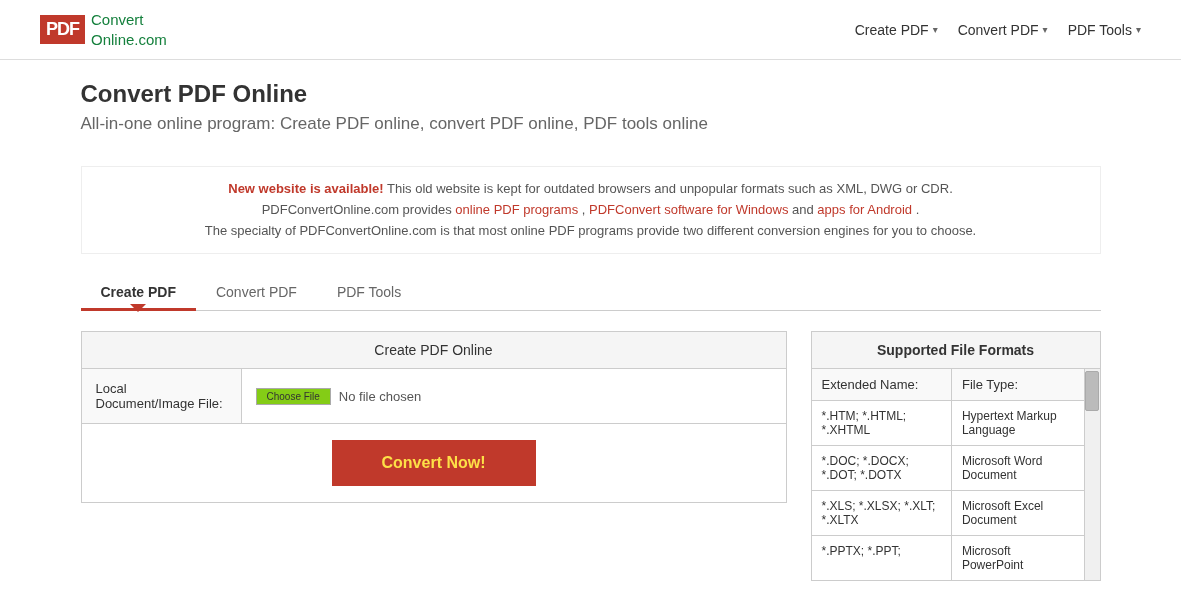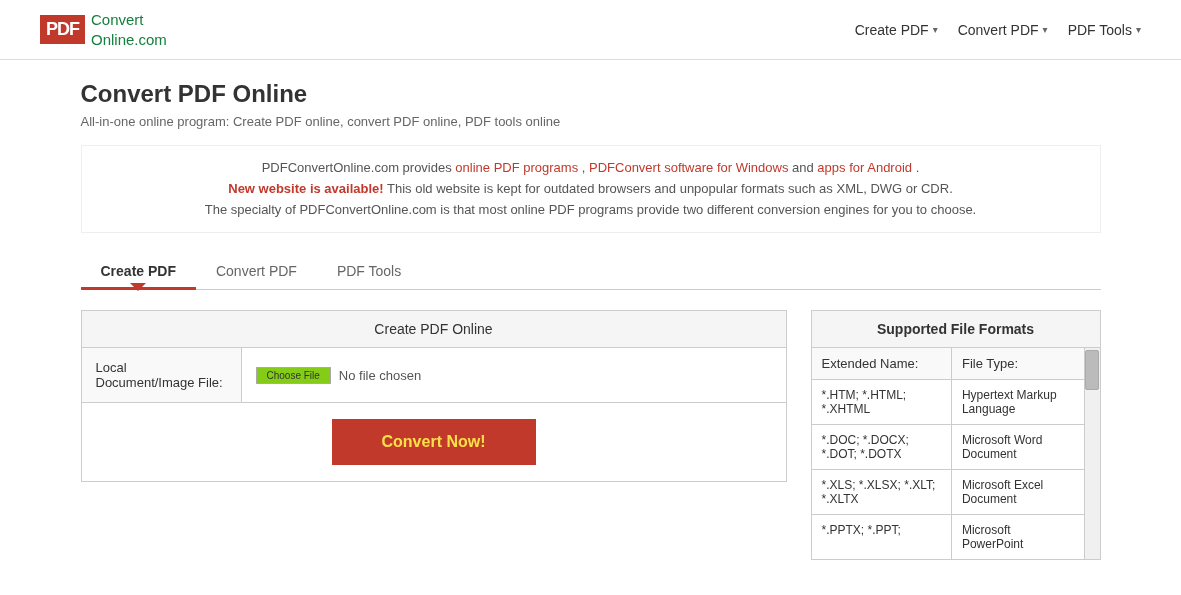--- a/index.html
+++ b/index.html
@@ -59,23 +59,23 @@
       padding: 20px 40px;
     }
 
     .page-title {
       font-size: 24px;
       font-weight: bold;
       color: #333;
       margin-bottom: 6px;
     }
     .page-subtitle {
-      font-size: 13px;
+      font-size: 17px;
       color: #666;
-      margin-bottom: 16px;
+      margin-bottom: 32px;
     }
 
     
     .notice-banner {
       background: #fff;
       border: 1px solid #eee;
       padding: 12px 20px;
       text-align: center;
       font-size: 13px;
       color: #555;
@@ -295,31 +295,31 @@
   </nav>
 </header>
 
 <div class="page-content">
 
   <h1 class="page-title">Convert PDF Online</h1>
   <p class="page-subtitle">All-in-one online program: Create PDF online, convert PDF online, PDF tools online</p>
 
   <div class="notice-banner">
     <div>
+      <span class="highlight-red">New website is available!</span>
+      <span> This old website is kept for outdated browsers and unpopular formats such as XML, DWG or CDR.</span>
+    </div>
+    <div>
       <span>PDFConvertOnline.com provides </span>
       <a href="#">online PDF programs</a>
       <span>, </span>
       <a href="#">PDFConvert software for Windows</a>
       <span> and </span>
       <a href="#">apps for Android</a>
       <span>.</span>
-    </div>
-    <div>
-      <span class="highlight-red">New website is available!</span>
-      <span> This old website is kept for outdated browsers and unpopular formats such as XML, DWG or CDR.</span>
     </div>
     <div>
       <span>The specialty of PDFConvertOnline.com is that most online PDF programs provide two different conversion engines for you to choose.</span>
     </div>
   </div>
 
   <div class="tabs">
     <a class="tab active">Create PDF</a>
     <a class="tab">Convert PDF</a>
     <a class="tab">PDF Tools</a>

